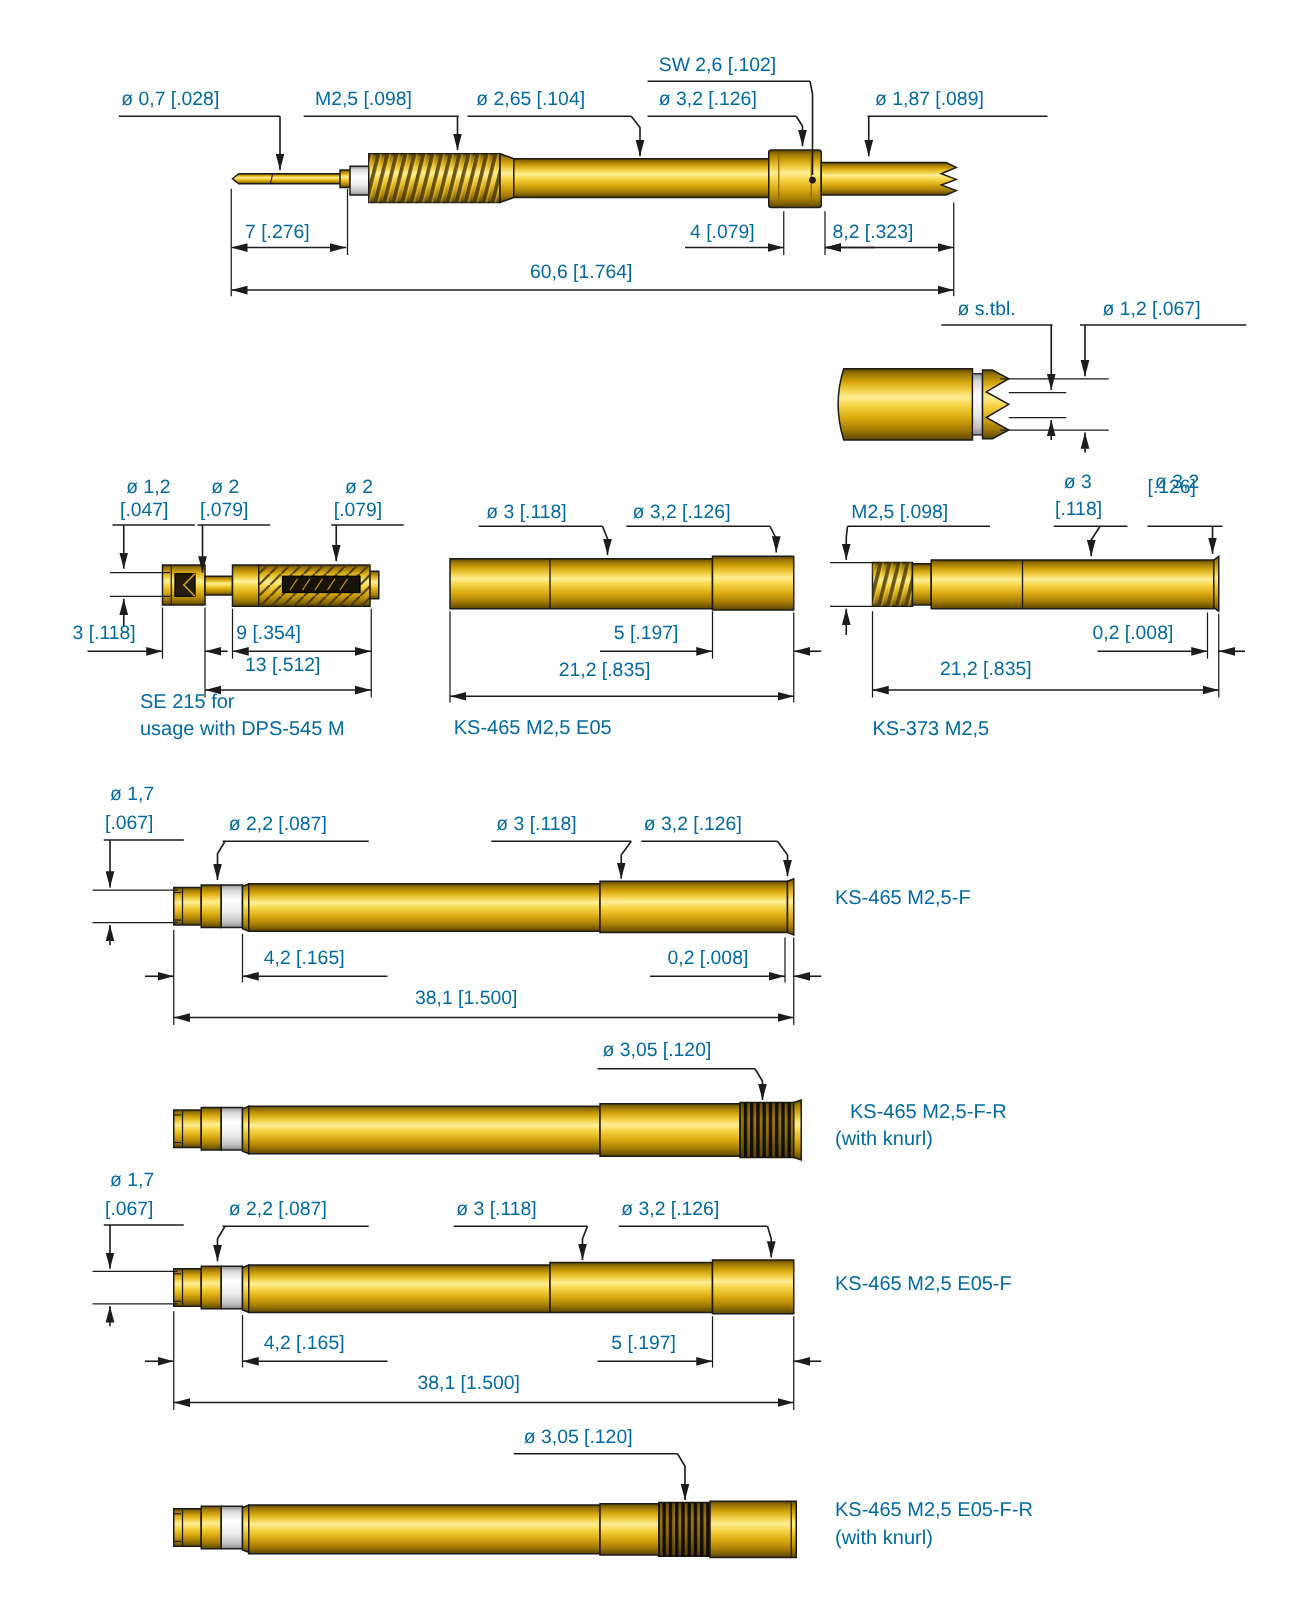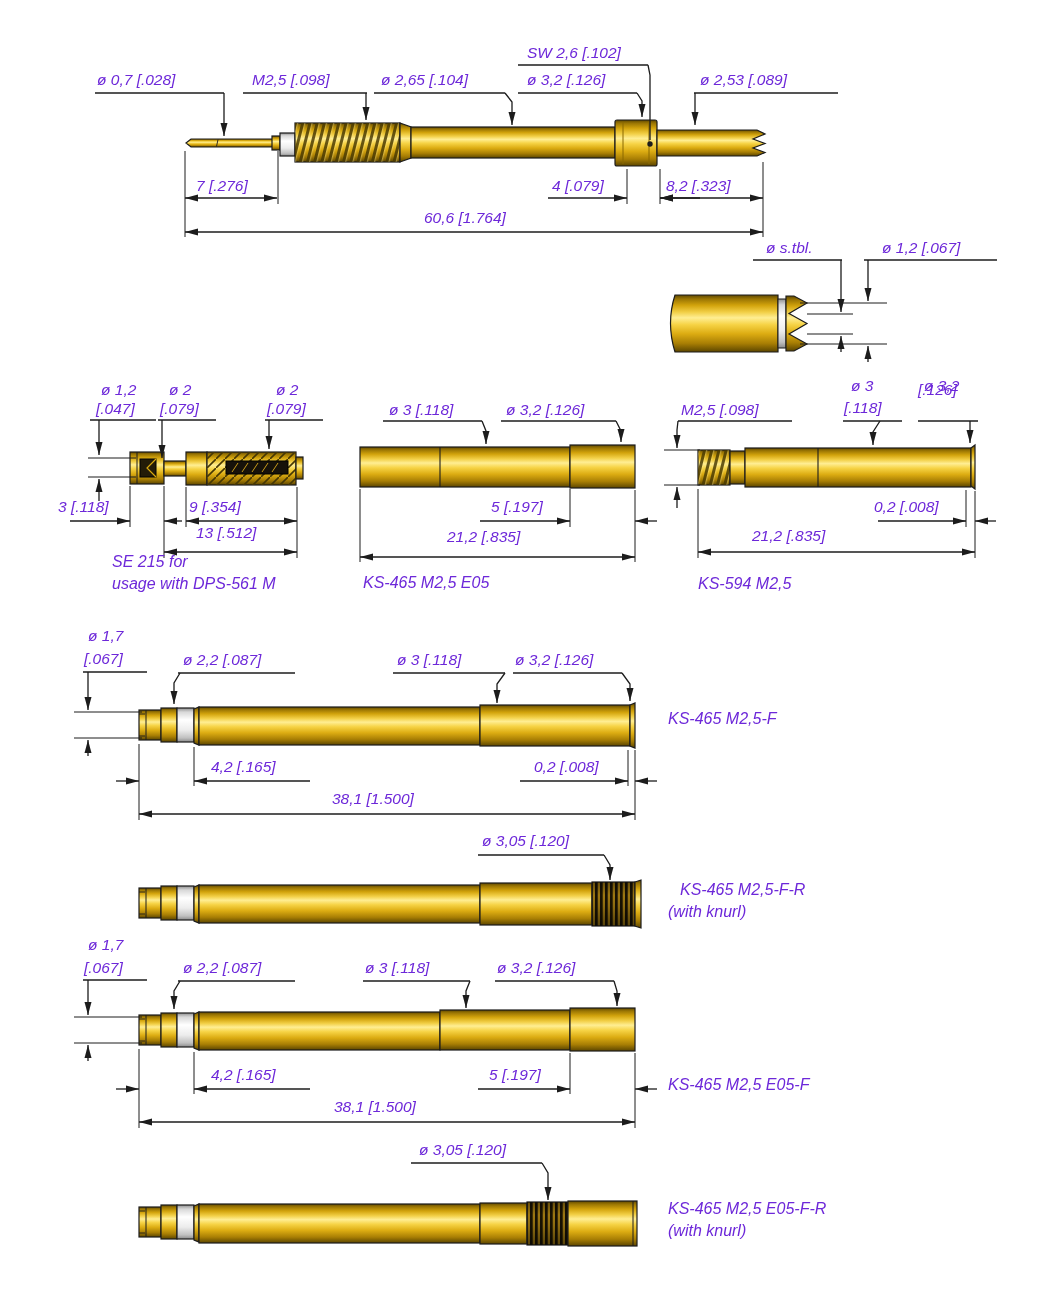--- a/index.html
+++ b/index.html
@@ -2,23 +2,22 @@
 <html><head>
 <meta charset="utf-8">
 <style>
   html,body { margin:0; padding:0; background:#ffffff; }
   #stage {
     position:relative; width:1041px; height:1289px; background:#ffffff;
     font-family:"Liberation Sans", sans-serif; color:#1a1a1a; overflow:hidden;
   }
   #stage svg { position:absolute; left:0; top:0; }
   .lbl, .cap {
-    position:absolute; white-space:nowrap; color:#6d28d9;
+    position:absolute; white-space:nowrap; color:#0369a1;
     font-family:"Liberation Sans", sans-serif;
-    font-style:italic;
   }
   .lbl { font-size:15.5px; }
   .cap { font-size:16px; }
   .ln  { stroke:#1c1c1c; stroke-width:1.3; fill:none; }
   .ext { stroke:#1c1c1c; stroke-width:1;   fill:none; }
   .bd  { stroke:#1c1c1c; stroke-width:1.2; }
   .thin{ stroke:#1c1c1c; stroke-width:0.9; fill:none; }
 </style>
 </head>
 <body>
@@ -316,55 +315,55 @@
     <line class="ln" x1="411" y1="1163" x2="542" y2="1163"></line>
     <path class="ln" d="M542,1163 L548,1173 L548,1200" marker-end="url(#ah)"></path>
   </g>
 </svg>
 
 <span class="lbl" style="left:97px;top:71px">ø 0,7 [.028]</span>
 <span class="lbl" style="left:252px;top:71px">M2,5 [.098]</span>
 <span class="lbl" style="left:381px;top:71px">ø 2,65 [.104]</span>
 <span class="lbl" style="left:527px;top:44px">SW 2,6 [.102]</span>
 <span class="lbl" style="left:527px;top:71px">ø 3,2 [.126]</span>
-<span class="lbl" style="left:700px;top:71px">ø 2,53 [.089]</span>
+<span class="lbl" style="left:700px;top:71px">ø 1,87 [.089]</span>
 <span class="lbl" style="left:196px;top:177px">7 [.276]</span>
 <span class="lbl" style="left:552px;top:177px">4 [.079]</span>
 <span class="lbl" style="left:666px;top:177px">8,2 [.323]</span>
 <span class="lbl" style="left:424px;top:209px">60,6 [1.764]</span>
 
 <span class="lbl" style="left:766px;top:239px">ø s.tbl.</span>
 <span class="lbl" style="left:882px;top:239px">ø 1,2 [.067]</span>
 
 <span class="lbl" style="left:101px;top:381px">ø 1,2</span>
 <span class="lbl" style="left:96px;top:400px">[.047]</span>
 <span class="lbl" style="left:169px;top:381px">ø 2</span>
 <span class="lbl" style="left:160px;top:400px">[.079]</span>
 <span class="lbl" style="left:276px;top:381px">ø 2</span>
 <span class="lbl" style="left:267px;top:400px">[.079]</span>
 <span class="lbl" style="left:58px;top:498px">3 [.118]</span>
 <span class="lbl" style="left:189px;top:498px">9 [.354]</span>
 <span class="lbl" style="left:196px;top:524px">13 [.512]</span>
 <span class="cap" style="left:112px;top:553px">SE 215 for</span>
-<span class="cap" style="left:112px;top:575px">usage with DPS-561 M</span>
+<span class="cap" style="left:112px;top:575px">usage with DPS-545 M</span>
 
 <span class="lbl" style="left:389px;top:401px">ø 3 [.118]</span>
 <span class="lbl" style="left:506px;top:401px">ø 3,2 [.126]</span>
 <span class="lbl" style="left:491px;top:498px">5 [.197]</span>
 <span class="lbl" style="left:447px;top:528px">21,2 [.835]</span>
 <span class="cap" style="left:363px;top:574px">KS-465 M2,5 E05</span>
 
 <span class="lbl" style="left:681px;top:401px">M2,5 [.098]</span>
 <span class="lbl" style="left:851px;top:377px">ø 3</span>
 <span class="lbl" style="left:844px;top:399px">[.118]</span>
 <span class="lbl" style="left:924px;top:377px">ø 3,2</span>
 <span class="lbl" style="left:918px;top:381px">[.126]</span>
 <span class="lbl" style="left:874px;top:498px">0,2 [.008]</span>
 <span class="lbl" style="left:752px;top:527px">21,2 [.835]</span>
-<span class="cap" style="left:698px;top:575px">KS-594 M2,5</span>
+<span class="cap" style="left:698px;top:575px">KS-373 M2,5</span>
 
 <span class="lbl" style="left:88px;top:627px">ø 1,7</span>
 <span class="lbl" style="left:84px;top:650px">[.067]</span>
 <span class="lbl" style="left:183px;top:651px">ø 2,2 [.087]</span>
 <span class="lbl" style="left:397px;top:651px">ø 3 [.118]</span>
 <span class="lbl" style="left:515px;top:651px">ø 3,2 [.126]</span>
 <span class="lbl" style="left:211px;top:758px">4,2 [.165]</span>
 <span class="lbl" style="left:534px;top:758px">0,2 [.008]</span>
 <span class="lbl" style="left:332px;top:790px">38,1 [1.500]</span>
 <span class="cap" style="left:668px;top:710px">KS-465 M2,5-F</span>
@@ -374,19 +373,19 @@
 <span class="cap" style="left:668px;top:903px">(with knurl)</span>
 
 <span class="lbl" style="left:88px;top:936px">ø 1,7</span>
 <span class="lbl" style="left:84px;top:959px">[.067]</span>
 <span class="lbl" style="left:183px;top:959px">ø 2,2 [.087]</span>
 <span class="lbl" style="left:365px;top:959px">ø 3 [.118]</span>
 <span class="lbl" style="left:497px;top:959px">ø 3,2 [.126]</span>
 <span class="lbl" style="left:211px;top:1066px">4,2 [.165]</span>
 <span class="lbl" style="left:489px;top:1066px">5 [.197]</span>
 <span class="lbl" style="left:334px;top:1098px">38,1 [1.500]</span>
-<span class="cap" style="left:668px;top:1076px">KS-465 M2,5 E05-F</span>
+<span class="cap" style="left:668px;top:1019px">KS-465 M2,5 E05-F</span>
 
 <span class="lbl" style="left:419px;top:1141px">ø 3,05 [.120]</span>
 <span class="cap" style="left:668px;top:1200px">KS-465 M2,5 E05-F-R</span>
 <span class="cap" style="left:668px;top:1222px">(with knurl)</span>
 
 </div>
 
 </body></html>

